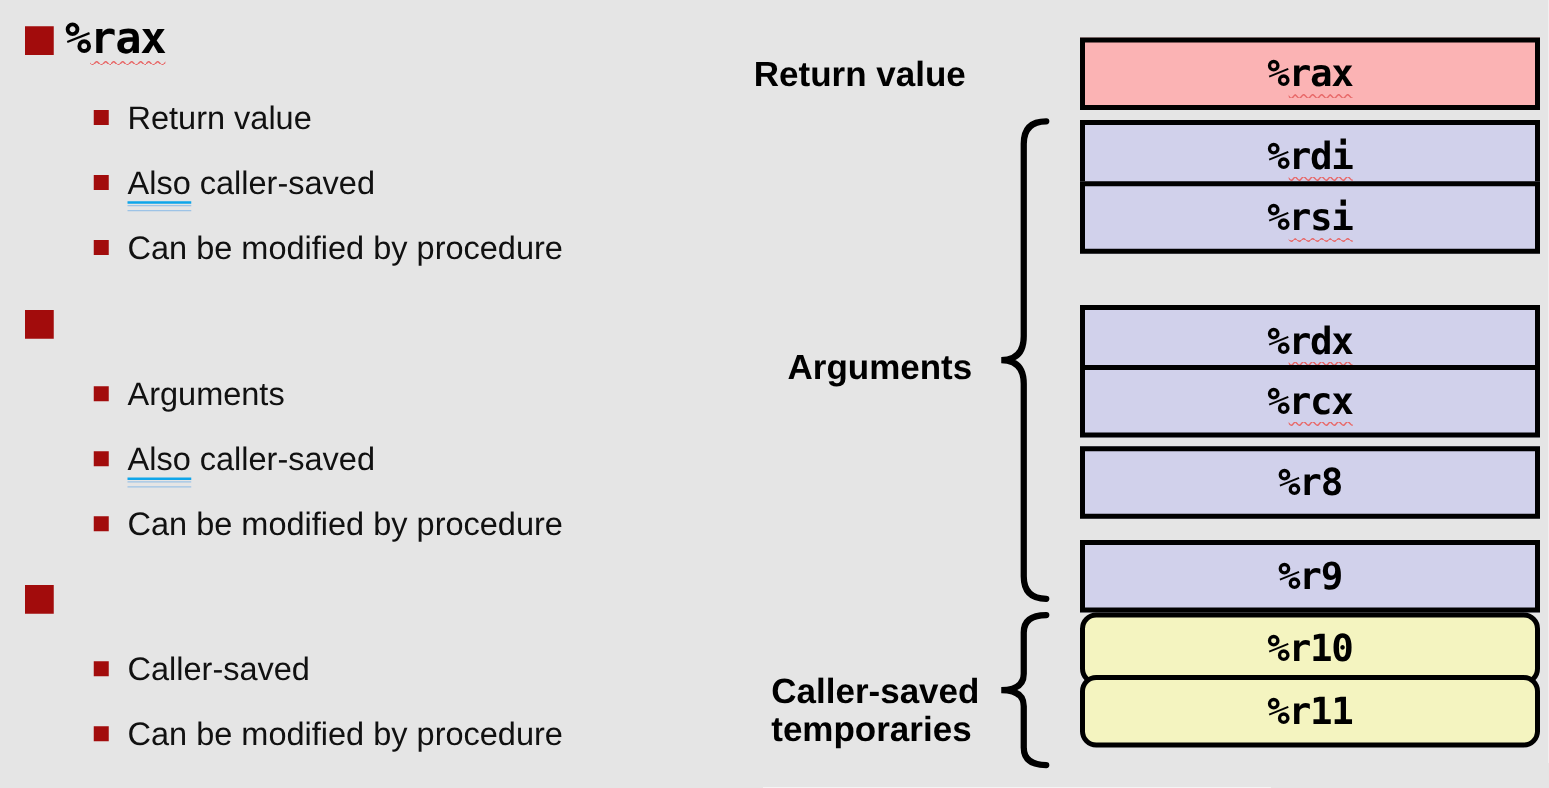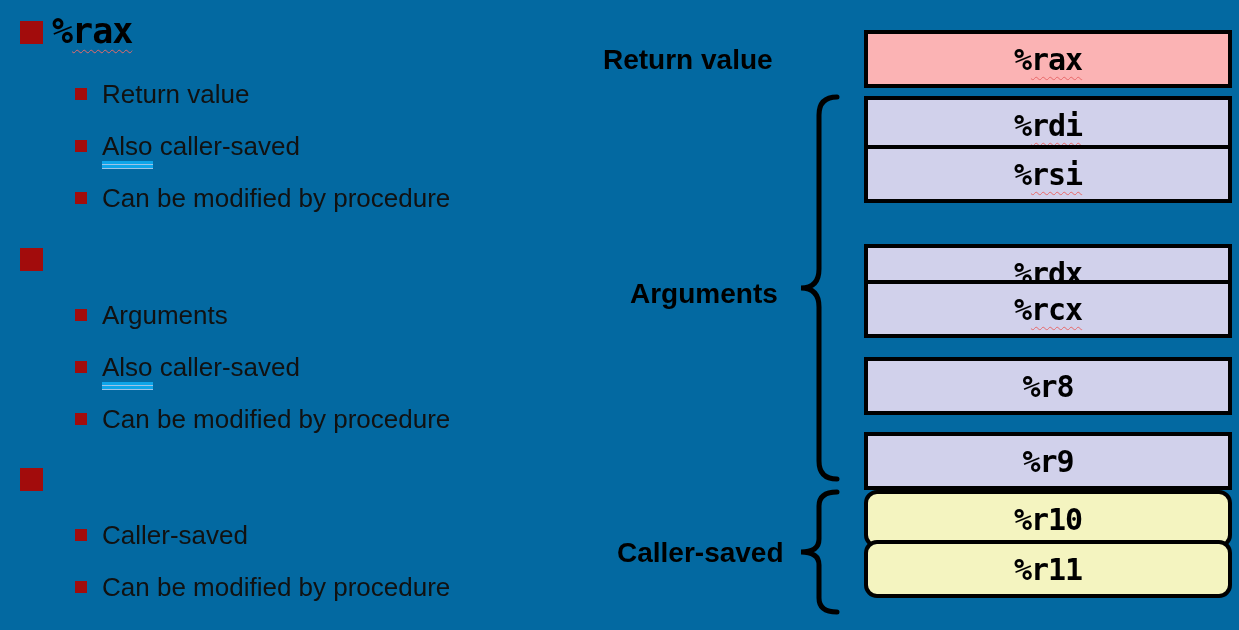--- a/index.html
+++ b/index.html
@@ -7,42 +7,42 @@
     --lavender:#d1d1eb;
     --yellow:#f4f4c0;
     --bullet-red:#a20c0c;
     --squiggle-red:#e86868;
     --grammar-blue:#9dc3e6;
     --box-border:#000000;
     --text:#000000;
   }
   html,body{margin:0;padding:0;background:#ffffff;}
   .slide{
-    position:relative;width:1239px;height:630px;background:#0369a1;overflow:hidden;
+    position:relative;width:1239px;height:630px;background:#e5e5e5;overflow:hidden;
     font-family:"Liberation Sans",sans-serif;color:var(--text);
   }
   
   .h-row{position:absolute;left:20px;display:flex;align-items:flex-start;}
   .bsq{width:23px;height:23px;background:var(--bullet-red);margin-top:13px;flex:0 0 auto;}
   .h-text{
     font-family:"DejaVu Sans Mono","Liberation Mono",monospace;
     font-weight:bold;font-size:35px;line-height:46px;margin-left:9px;white-space:pre;
     letter-spacing:-1px;
   }
   .s-row{position:absolute;left:75px;display:flex;align-items:flex-start;}
   .ssq{width:12px;height:12px;background:var(--bullet-red);margin-top:9px;flex:0 0 auto;}
   .s-text{font-size:26px;line-height:30px;margin-left:15px;color:#111;white-space:pre;}
   .sq{
     text-decoration-line:underline;
     text-decoration-style:wavy;
     text-decoration-color:var(--squiggle-red);
     text-decoration-thickness:1px;
     text-underline-offset:6px;
   }
-  .also{position:relative;border-bottom:8px solid #0ea5e9;}
+  .also{position:relative;border-bottom:2px solid #0ea5e9;}
   .also:empty{border-bottom:none;}
   .also::after{
     content:"";position:absolute;left:0;right:0;bottom:-8px;height:3px;
     border-top:1.5px solid var(--grammar-blue);border-bottom:1.5px solid var(--grammar-blue);
   }
   .also:empty::after{display:none;}
   
   .rbox{
     position:absolute;left:864px;width:368px;height:58px;box-sizing:border-box;
     border:4px solid var(--box-border);display:flex;align-items:center;justify-content:center;
@@ -110,20 +110,21 @@
       <span class="s-text"><span class="also"></span><span>Can be modified by procedure</span></span>
     </div>
   </div>
 
   <div>
 
     <div class="dlabel" style="left:603px;top:44px;">Return value</div>
     <div class="dlabel" style="left:630px;top:278px;">Arguments</div>
     <div class="dlabel" style="left:617px;top:537px;">
       <div>Caller-saved</div>
+      <div>temporaries</div>
     </div>
 
     <svg class="brace" style="left:797px;top:93px;" width="44" height="390" viewBox="0 0 44 390">
       <path d="M40,4 Q22,4 22,22 L22,176 Q22,195 4,195 Q22,195 22,214 L22,368 Q22,386 40,386"></path>
     </svg>
     <svg class="brace" style="left:797px;top:488px;" width="44" height="128" viewBox="0 0 44 128">
       <path d="M40,4 Q22,4 22,18 L22,51 Q22,64 4,64 Q22,64 22,77 L22,110 Q22,124 40,124"></path>
     </svg>
 
     <div class="rbox pink" style="top:30px">
@@ -131,21 +132,21 @@
     </div>
     <div class="rbox lav" style="top:96px">
       <span class="rlabel"><span>%</span><span class="sq">rdi</span></span>
     </div>
     <div class="rbox lav" style="top:145px">
       <span class="rlabel"><span>%</span><span class="sq">rsi</span></span>
     </div>
     <div class="rbox lav" style="top:244px">
       <span class="rlabel"><span>%</span><span class="sq">rdx</span></span>
     </div>
-    <div class="rbox lav" style="top:280px">
+    <div class="rbox lav" style="top:292px">
       <span class="rlabel"><span>%</span><span class="sq">rcx</span></span>
     </div>
     <div class="rbox lav" style="top:357px">
       <span class="rlabel"><span>%</span><span>r8</span></span>
     </div>
     <div class="rbox lav" style="top:432px">
       <span class="rlabel"><span>%</span><span>r9</span></span>
     </div>
     <div class="rbox yel" style="top:490px">
       <span class="rlabel"><span>%</span><span>r10</span></span>

